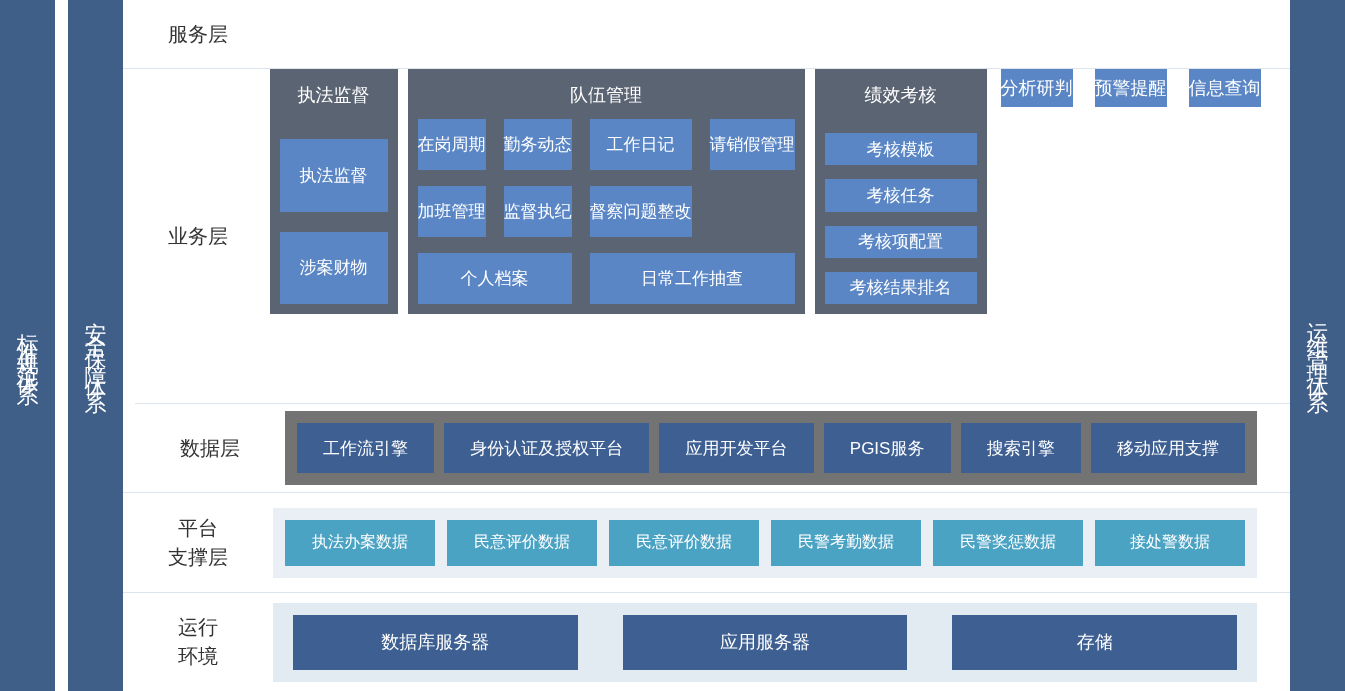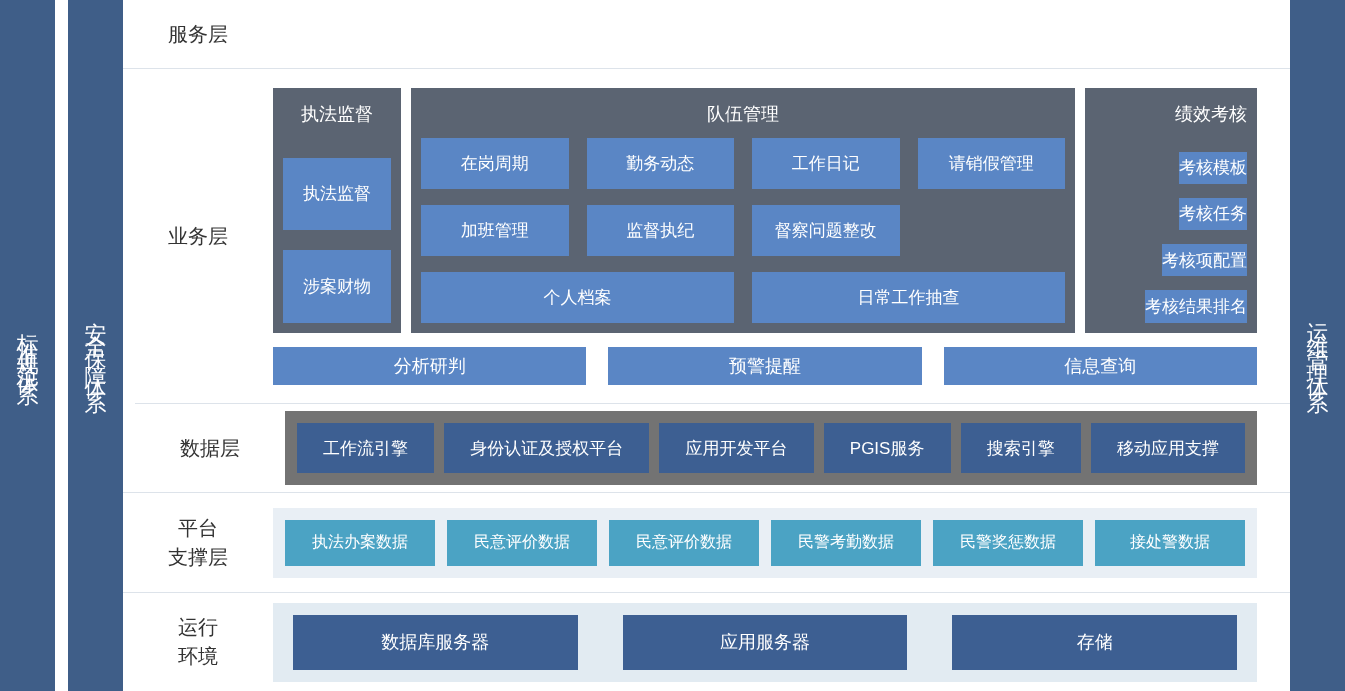--- a/index.html
+++ b/index.html
@@ -35,34 +35,34 @@
   .dark{background:#3d5f92;}
 
   
   .row-service{height:68px;}
   .strip{flex:1;display:flex;align-items:center;box-sizing:border-box;}
   .strip-service{background:#d9e6f0;padding:10px 12px;gap:16px;height:58px;}
   .strip-service .btn{flex:1;height:38px;font-size:18px;}
 
   
   .row-business{height:335px;}
-  .body-col{flex-direction:column;justify-content:center;align-items:stretch;gap:14px;}
+  .body-col{flex-direction:row;justify-content:center;align-items:stretch;gap:14px;}
   .groups{display:flex;gap:10px;height:245px;}
   .group{background:#5b6472;padding:10px;box-sizing:border-box;display:flex;
     flex-direction:column;}
   .group-title{color:#ffffff;font-size:18px;text-align:center;padding:4px 0;
     margin-bottom:8px;flex-shrink:0;}
   .g1{width:128px;gap:20px;}
   .g1 .btn{flex:1;font-size:17px;}
   .g2{flex:1;}
   .g2 .grid{flex:1;display:grid;grid-template-columns:repeat(4,1fr);
     grid-template-rows:repeat(3,1fr);gap:16px 18px;}
   .g2 .grid .btn{font-size:17px;}
   .span2{grid-column:span 2;text-align:right;}
-  .g3{width:172px;gap:14px;align-items:flex-end;}
+  .g3{width:172px;gap:14px;}
   .g3 .btn{flex:1;font-size:17px;}
   .bars{display:flex;gap:22px;}
   .bars .btn{flex:1;height:38px;font-size:18px;}
 
   
   .row-data{height:89px;margin-left:12px;}
   .strip-data{background:#737373;padding:12px;gap:10px;height:74px;}
   .strip-data .btn{flex:1 1 auto;height:50px;font-size:17px;padding:0 16px;}
 
   

